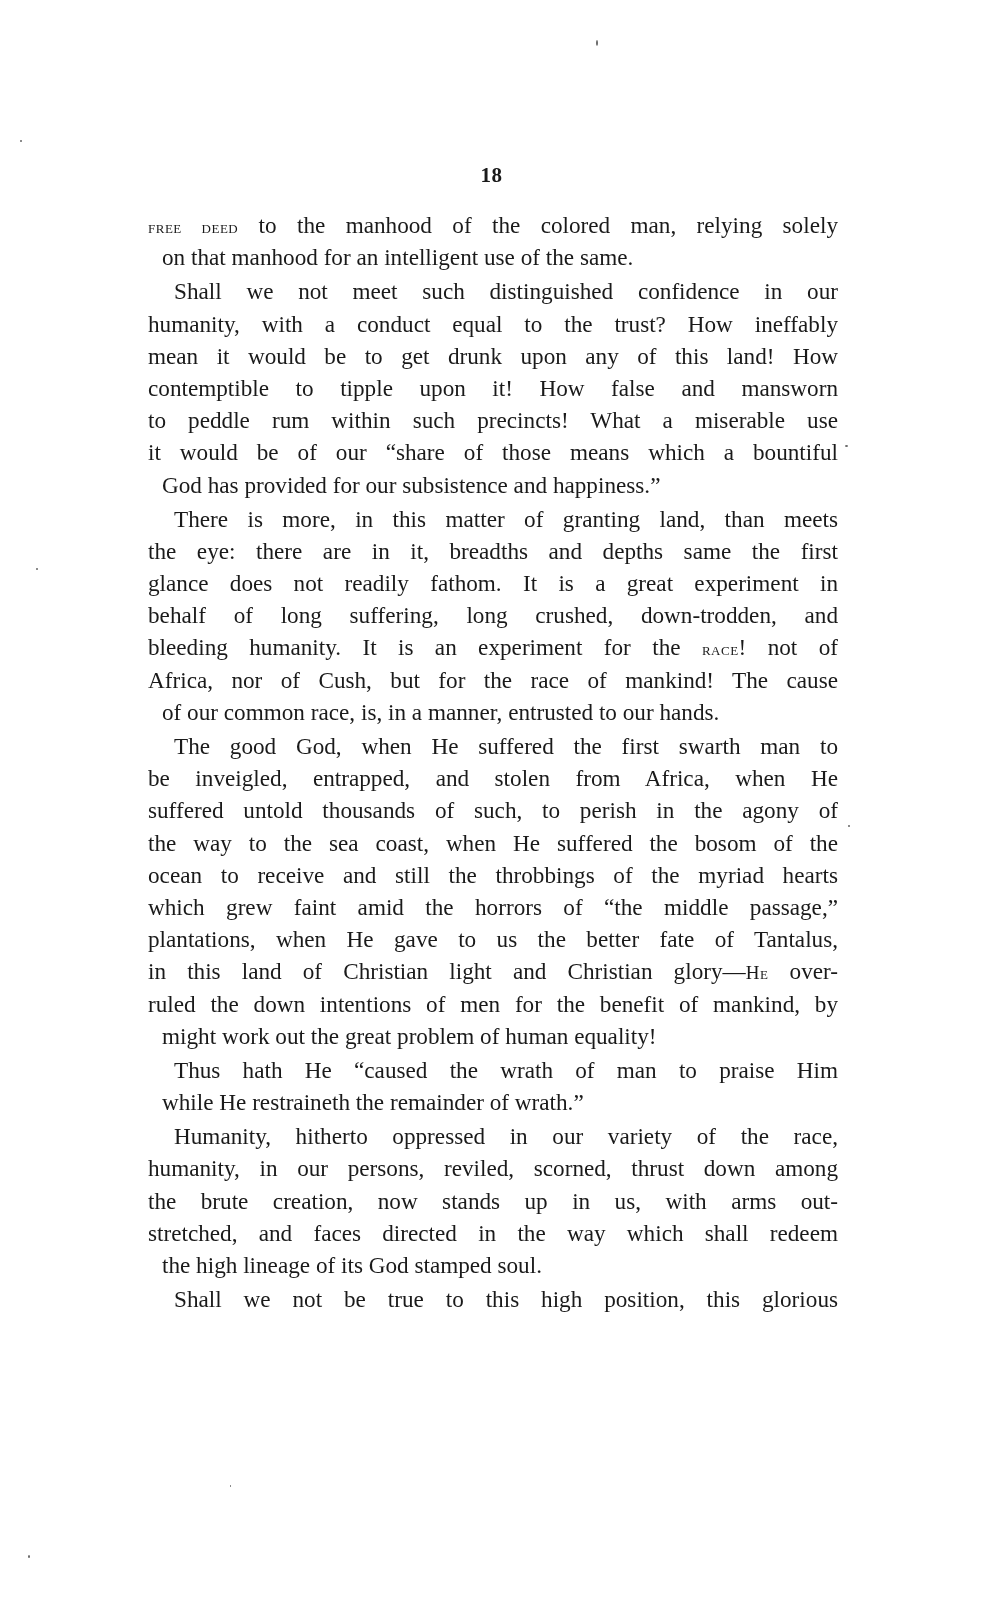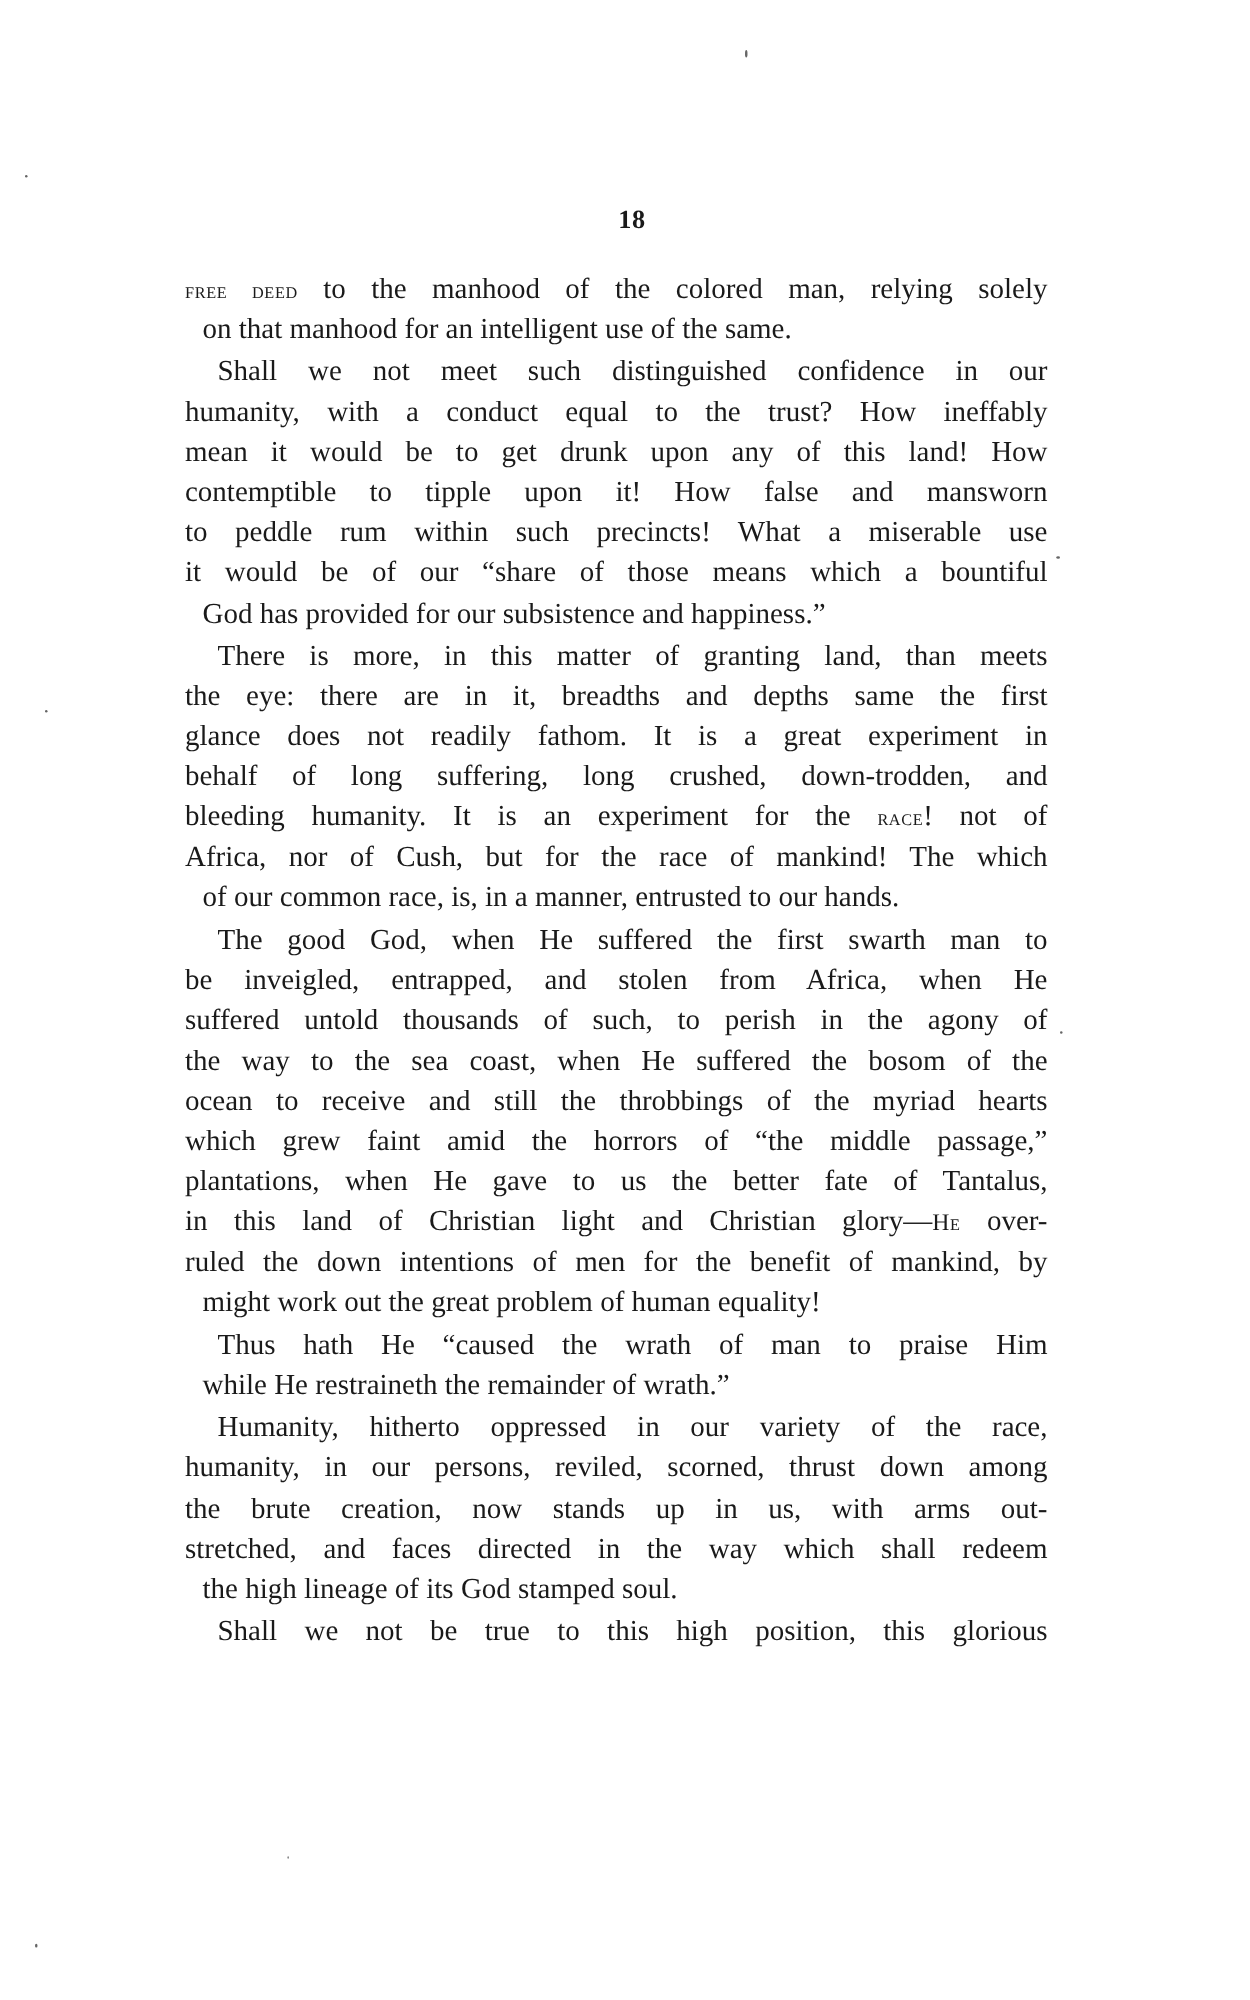--- a/index.html
+++ b/index.html
@@ -18,36 +18,36 @@
     .page {
       position: absolute;
       left: 0; top: 0;
       width: 1000px;
       height: 1600px;
       background: #ffffff;
     }
     .page-number {
       position: absolute;
       top: 163px;
-      left: 18px;
+      left: 4px;
       width: 975px;
       text-align: center;
       font-size: 21px;
       font-weight: bold;
       letter-spacing: 0.5px;
     }
     .text-block {
       position: absolute;
       left: 148px;
       top: 210px;
       width: 690px;
     }
     .line {
       height: 32.2px;
-      line-height: 43px;
+      line-height: 30px;
       font-size: 23.2px;
       white-space: nowrap;
       text-align: justify;
       text-align-last: justify;
       display: block;
     }
     .line.last {
       text-align-last: left;
       margin-left: 14px;
     }
@@ -88,21 +88,21 @@
         <span class="line">it would be of our “share of those means which a bountiful</span>
         <span class="line last">God has provided for our subsistence and happiness.”</span>
       </div>
       <div class="para-gap"></div>
       <div class="paragraph">
         <span class="line indent">There is more, in this matter of granting land, than meets</span>
         <span class="line">the eye: there are in it, breadths and depths same the first</span>
         <span class="line">glance does not readily fathom.  It is a great experiment in</span>
         <span class="line">behalf of long suffering, long crushed, down-trodden, and</span>
         <span class="line"><span>bleeding humanity.  It is an experiment for the </span><span class="sc">race</span><span>! not of</span></span>
-        <span class="line">Africa, nor of Cush, but for the race of mankind!  The which</span>
+        <span class="line">Africa, nor of Cush, but for the race of mankind!  The cause</span>
         <span class="line last">of our common race, is, in a manner, entrusted to our hands.</span>
       </div>
       <div class="para-gap"></div>
       <div class="paragraph">
         <span class="line indent">The good God, when He suffered the first swarth man to</span>
         <span class="line">be inveigled, entrapped, and stolen from Africa, when He</span>
         <span class="line">suffered untold thousands of such, to perish in the agony of</span>
         <span class="line">the way to the sea coast, when He suffered the bosom of the</span>
         <span class="line">ocean to receive and still the throbbings of the myriad hearts</span>
         <span class="line">which grew faint amid the horrors of “the middle passage,”</span>

